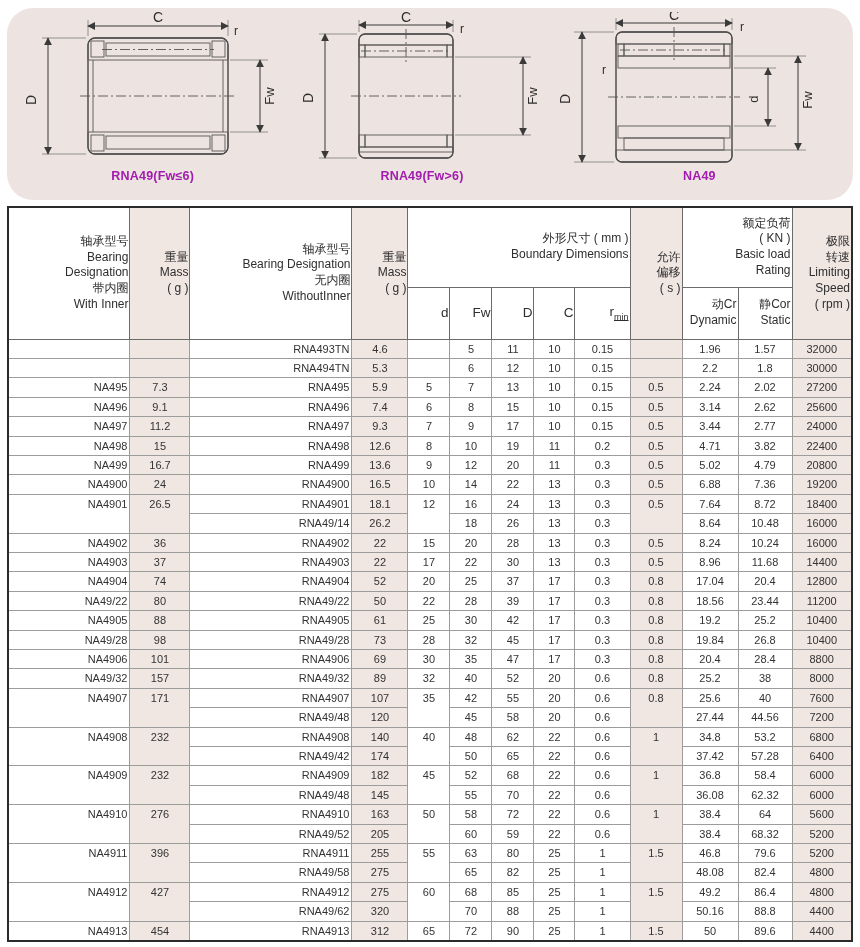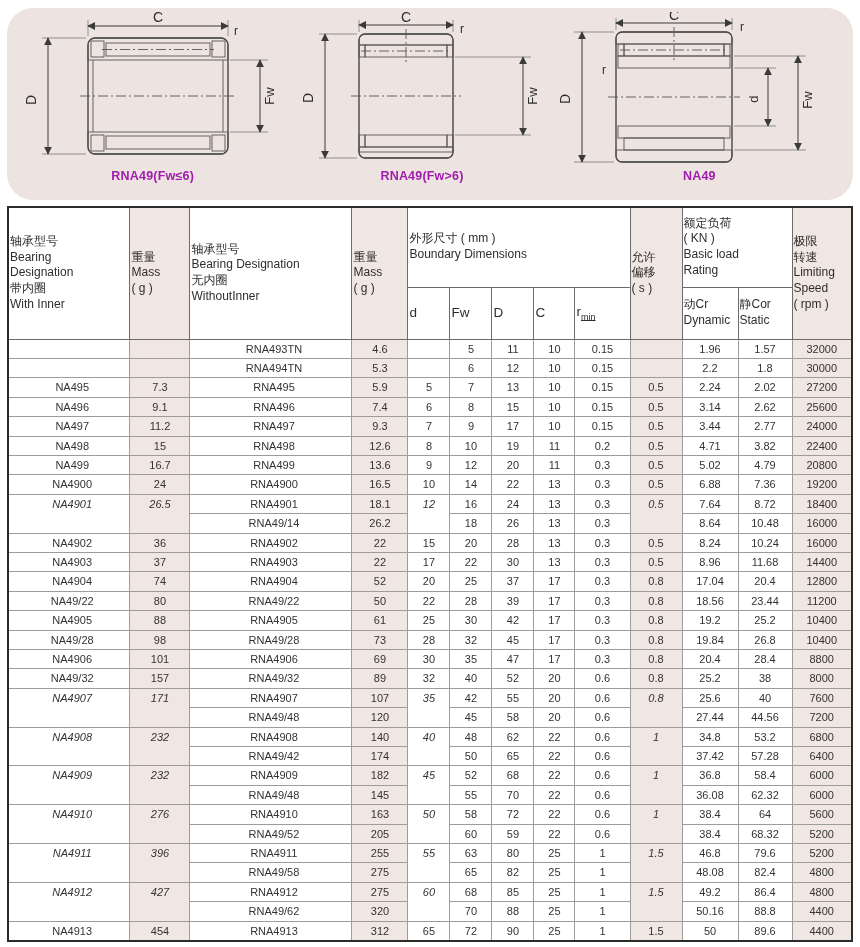--- a/index.html
+++ b/index.html
@@ -27,34 +27,34 @@
 
   
   table {
     border-collapse:collapse; table-layout:fixed;
     width:844px; margin:6px auto 0 auto;
     border:2px solid #2b2b2b;
   }
   th {
     border:1px solid #6b6b6b; font-weight:normal;
     font-size:12px; line-height:1.32; color:#2e2e2e;
-    white-space:pre-line; padding:2px 1px; text-align:left;
+    white-space:pre-line; padding:2px 1px; text-align:right;
     vertical-align:middle;
   }
   tr.h1 th { height:80px; }
   tr.h2 th { height:52px; }
   th.dims-sub { font-size:13.5px; }
   td {
     border:1px solid #9c9c9c; font-size:11px; color:#333;
     text-align:center; height:18.4px; line-height:18.4px;
     padding:0 2px; white-space:nowrap; overflow:hidden;
   }
   .shade { background:#f0e6e2; }
-  td.left { text-align:center; padding-left:8px; }
-  td.vtop { vertical-align:top;font-style:italic; }
+  td.left { text-align:right; padding-left:8px; }
+  td.vtop { vertical-align:top; }
   sub { font-size:9px;text-decoration:underline; }
 </style>
 </head>
 <body>
 
 <svg width="0" height="0" style="position:absolute">
   <defs>
     <pattern id="hatch" width="5" height="5" patternUnits="userSpaceOnUse" patternTransform="rotate(45)">
       <rect width="5" height="5" fill="#f5eeeb"></rect>
       <line x1="0" y1="0" x2="0" y2="5" stroke="#6d6d6d" stroke-width="1.2"></line>

